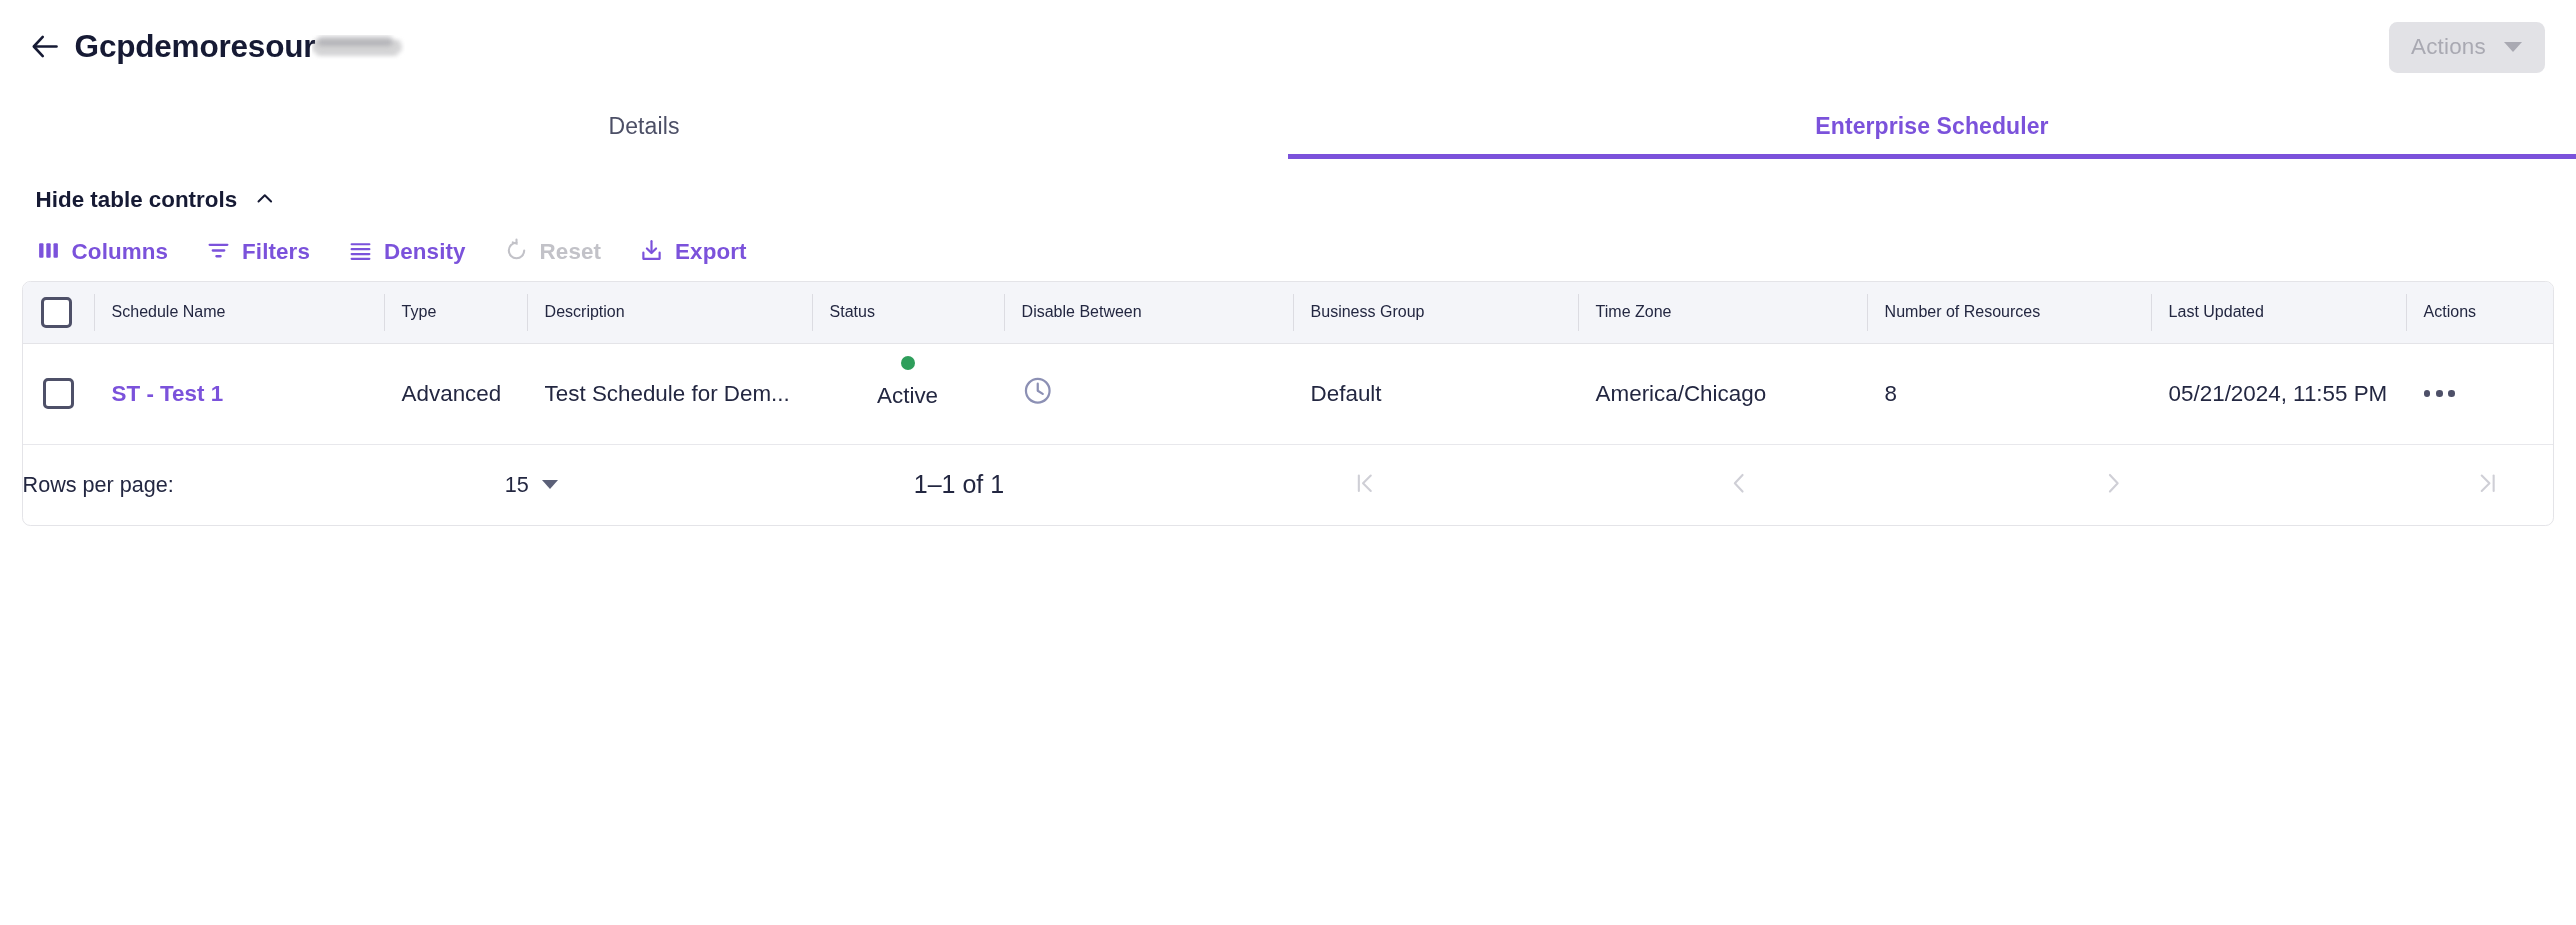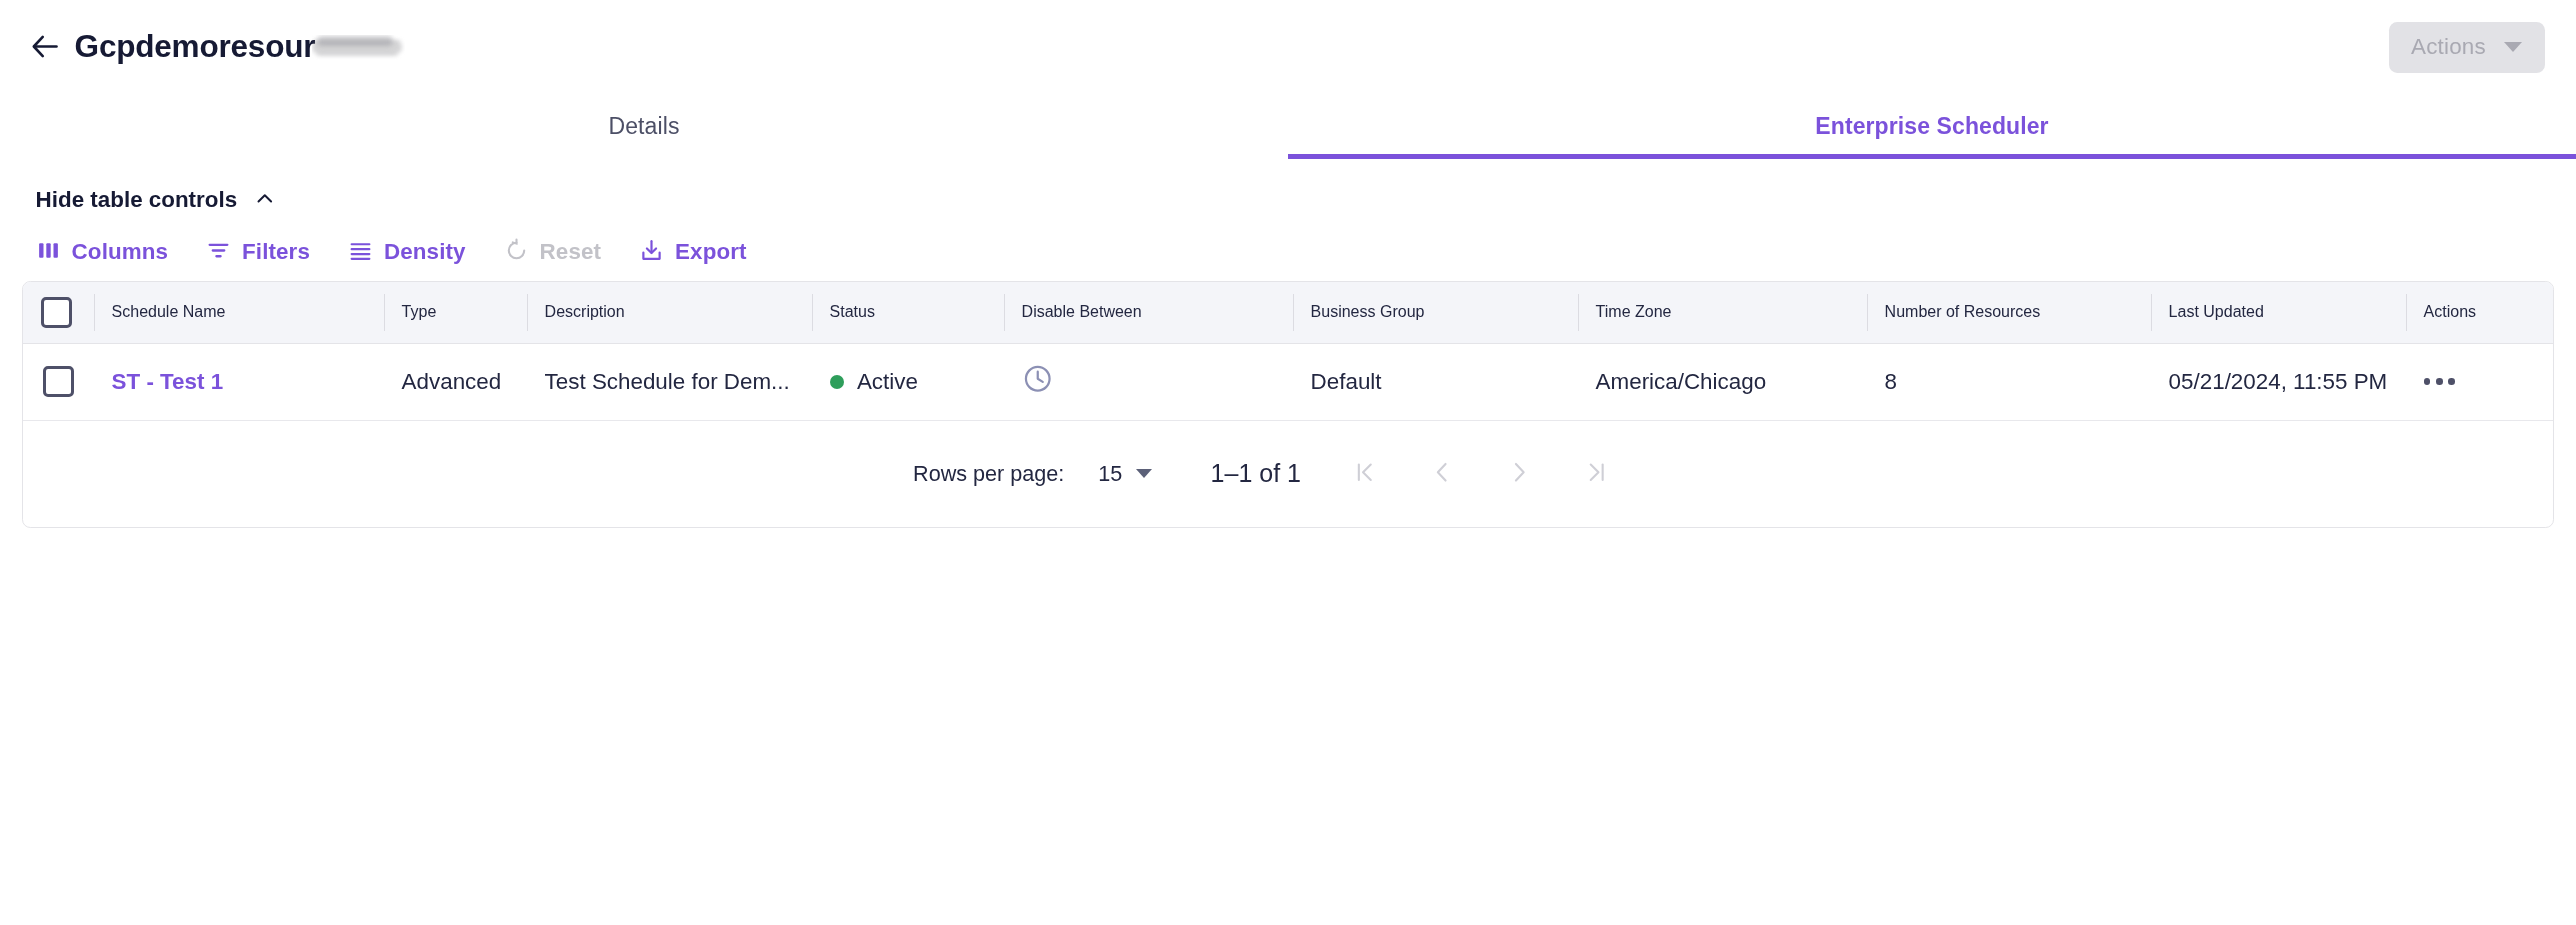--- a/index.html
+++ b/index.html
@@ -175,21 +175,21 @@
     position:absolute;
     left:0; top:11.6px; bottom:11.6px;
     width:0.8px; background:#dcdce2;
   }
   thead th:first-child::before{ display:none; }
 
   tbody tr{ height:76px; }
   tbody td{
     font-size:22.4px;
     color:#232741;
-    padding:0 18px;
+    padding:12px 18px;
     white-space:nowrap;
     overflow:hidden;
     text-overflow:ellipsis;
     border-bottom:0.8px solid #e8e8ec;
   }
 
   .cb{
     width:31.5px; height:31.5px;
     border:3.3px solid #4e5068;
     border-radius:5px;
@@ -198,45 +198,45 @@
     cursor:pointer;
   }
   .col-check{ width:71px; }
   .col-check-cell{ padding-left:20px; }
 
   .link-cell{
     color:#7b52db;
     font-weight:bold;
     cursor:pointer;
   }
-  .status-cell{ display:flex; align-items:center; gap:13.3px; height:76px; }
+  .status-cell{ display:flex; align-items:center; gap:13.3px; height:76px;flex-direction:column; }
   .dot{
     width:14px; height:14px; border-radius:50%;
     background:#2e9e5b;
     flex:0 0 auto;
   }
 
   .actions-dots{
     display:flex; align-items:center; gap:5.8px;
     cursor:pointer;
     width:max-content;
   }
   .actions-dots i{
     width:6.6px; height:6.6px; border-radius:50%;
     background:#4e5068; display:block;
   }
 
   
   .table-footer{
-    height:106px;
+    height:80px;
     display:flex;
     align-items:center;
-    justify-content:center;
+    justify-content:space-between;
     padding-right:36px;
-    gap:16px;
+    gap:7px;
   }
   .rpp-label{
     font-size:21.6px;
     color:#232741;
     margin-right:18px;
   }
   .rpp-select{
     display:flex; align-items:center; gap:13.3px;
     cursor:pointer;
     margin-right:43px;

